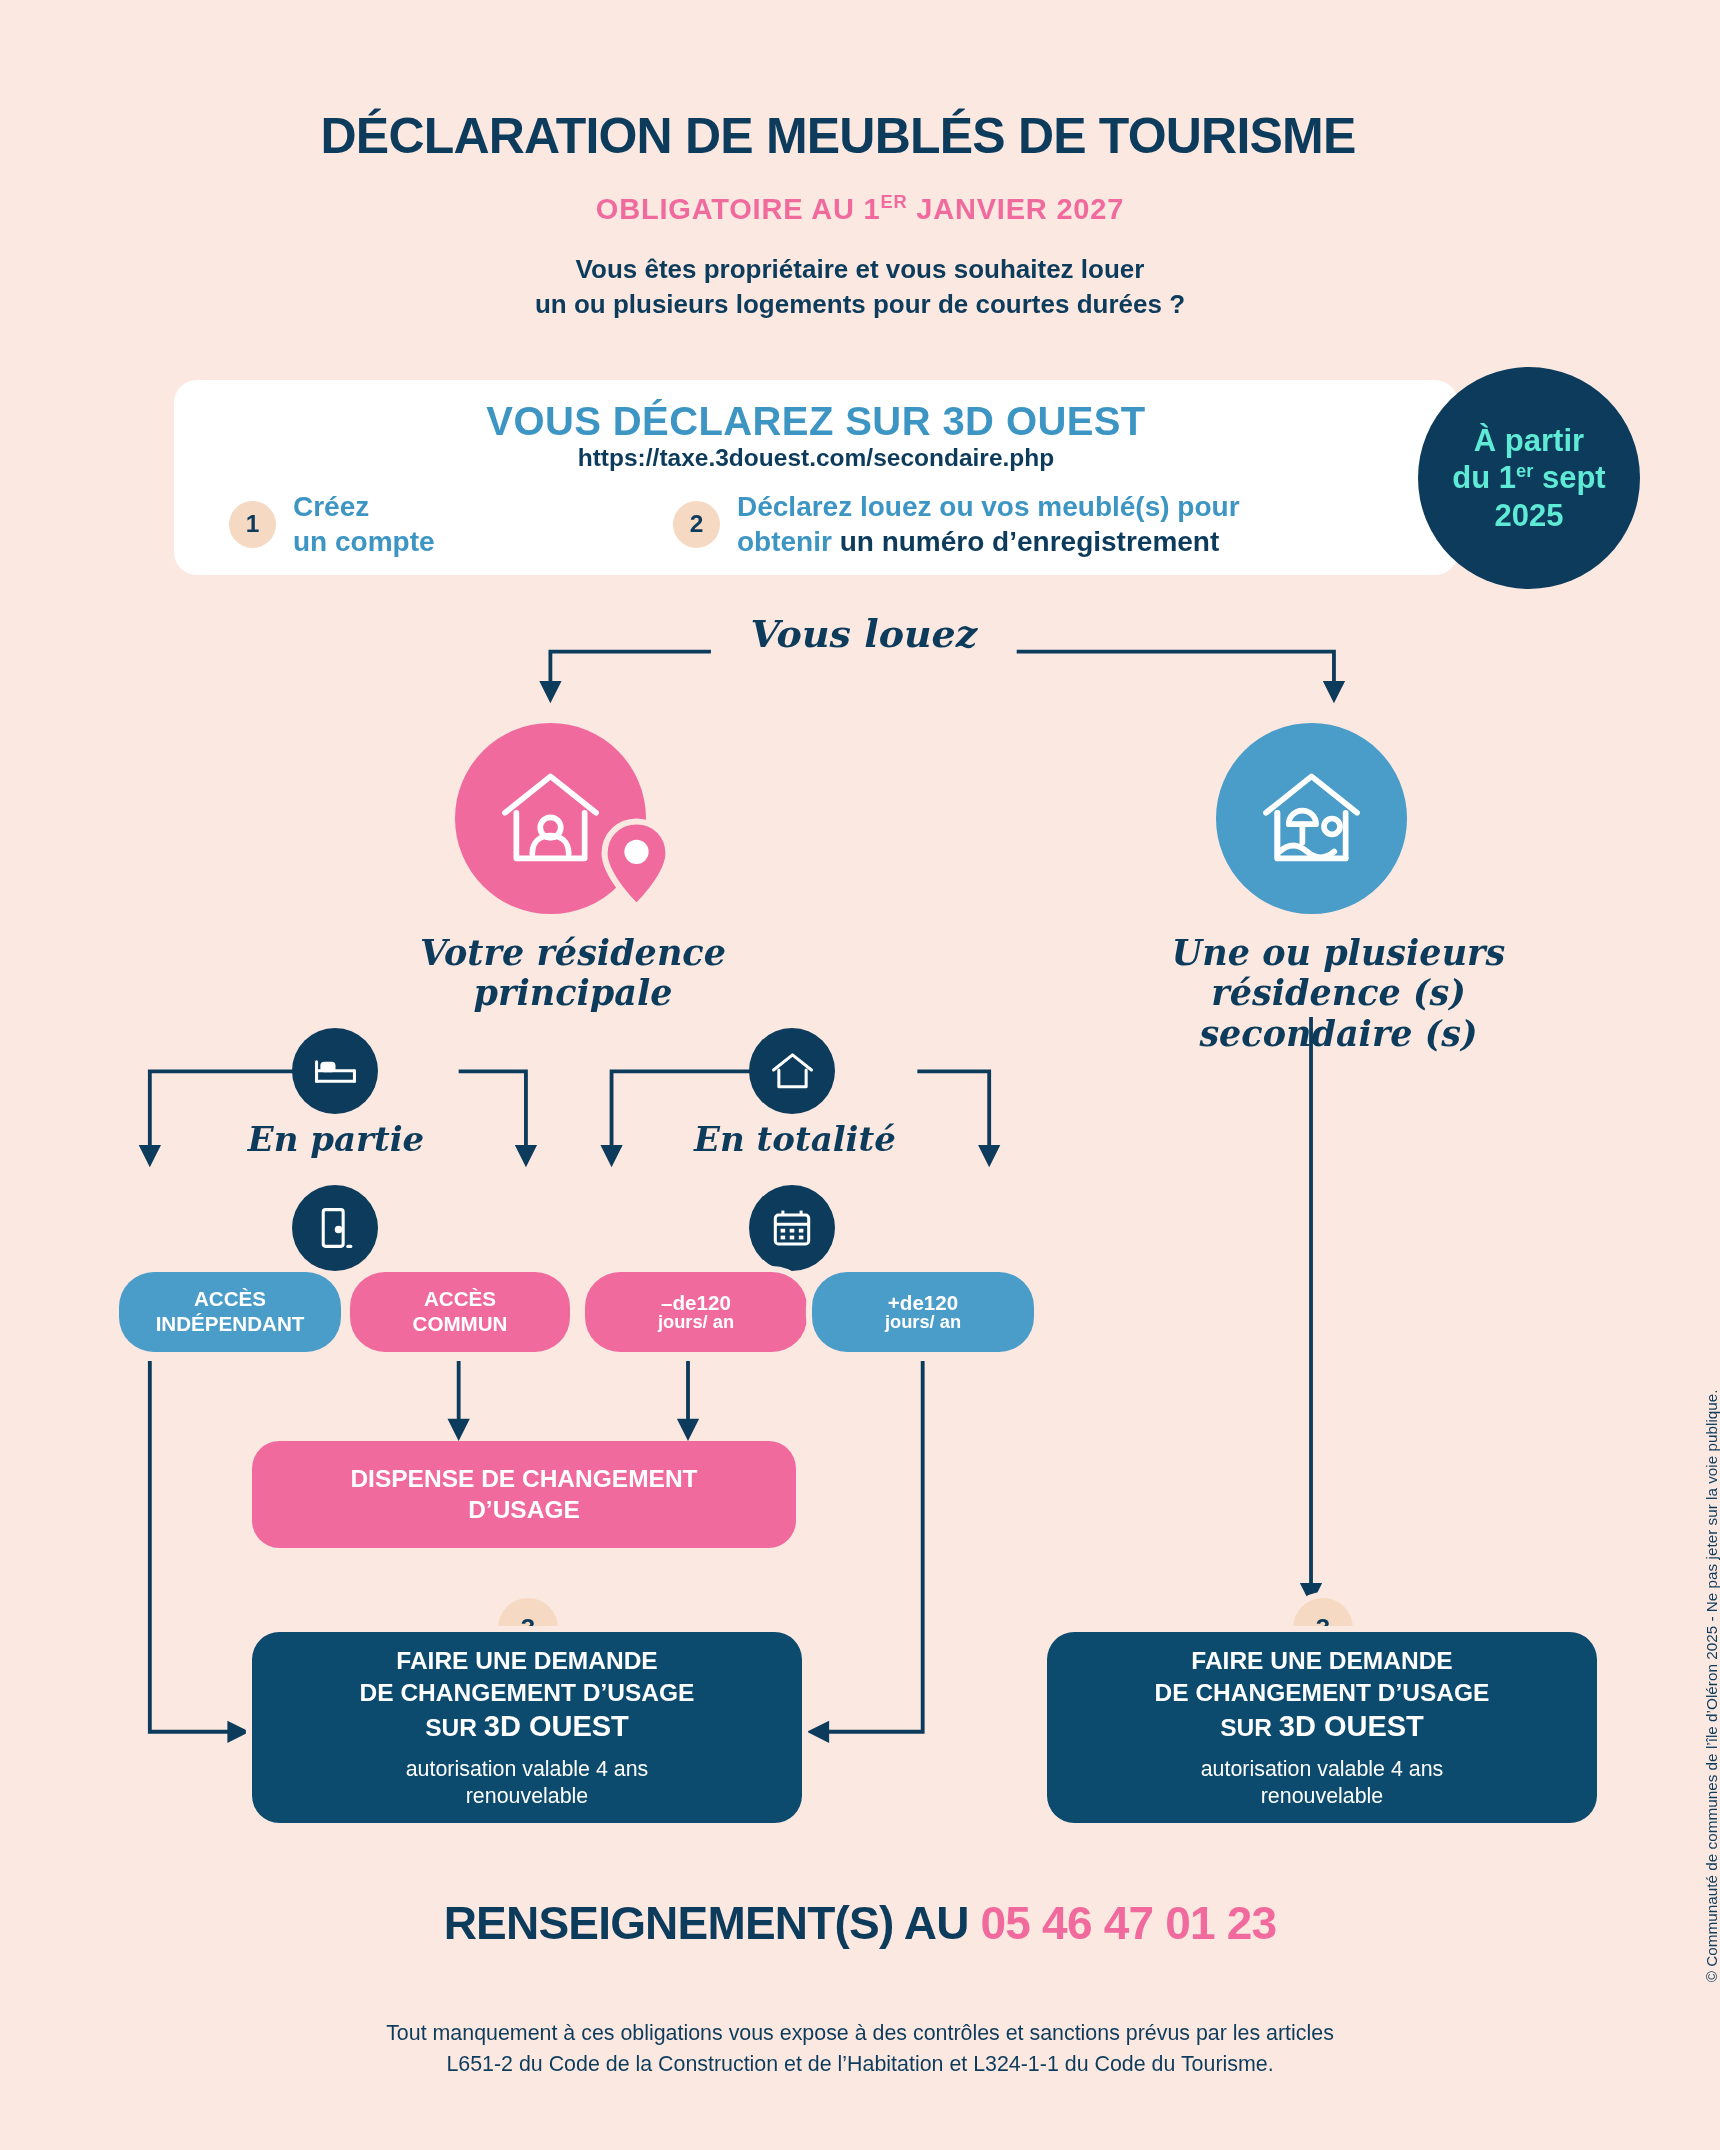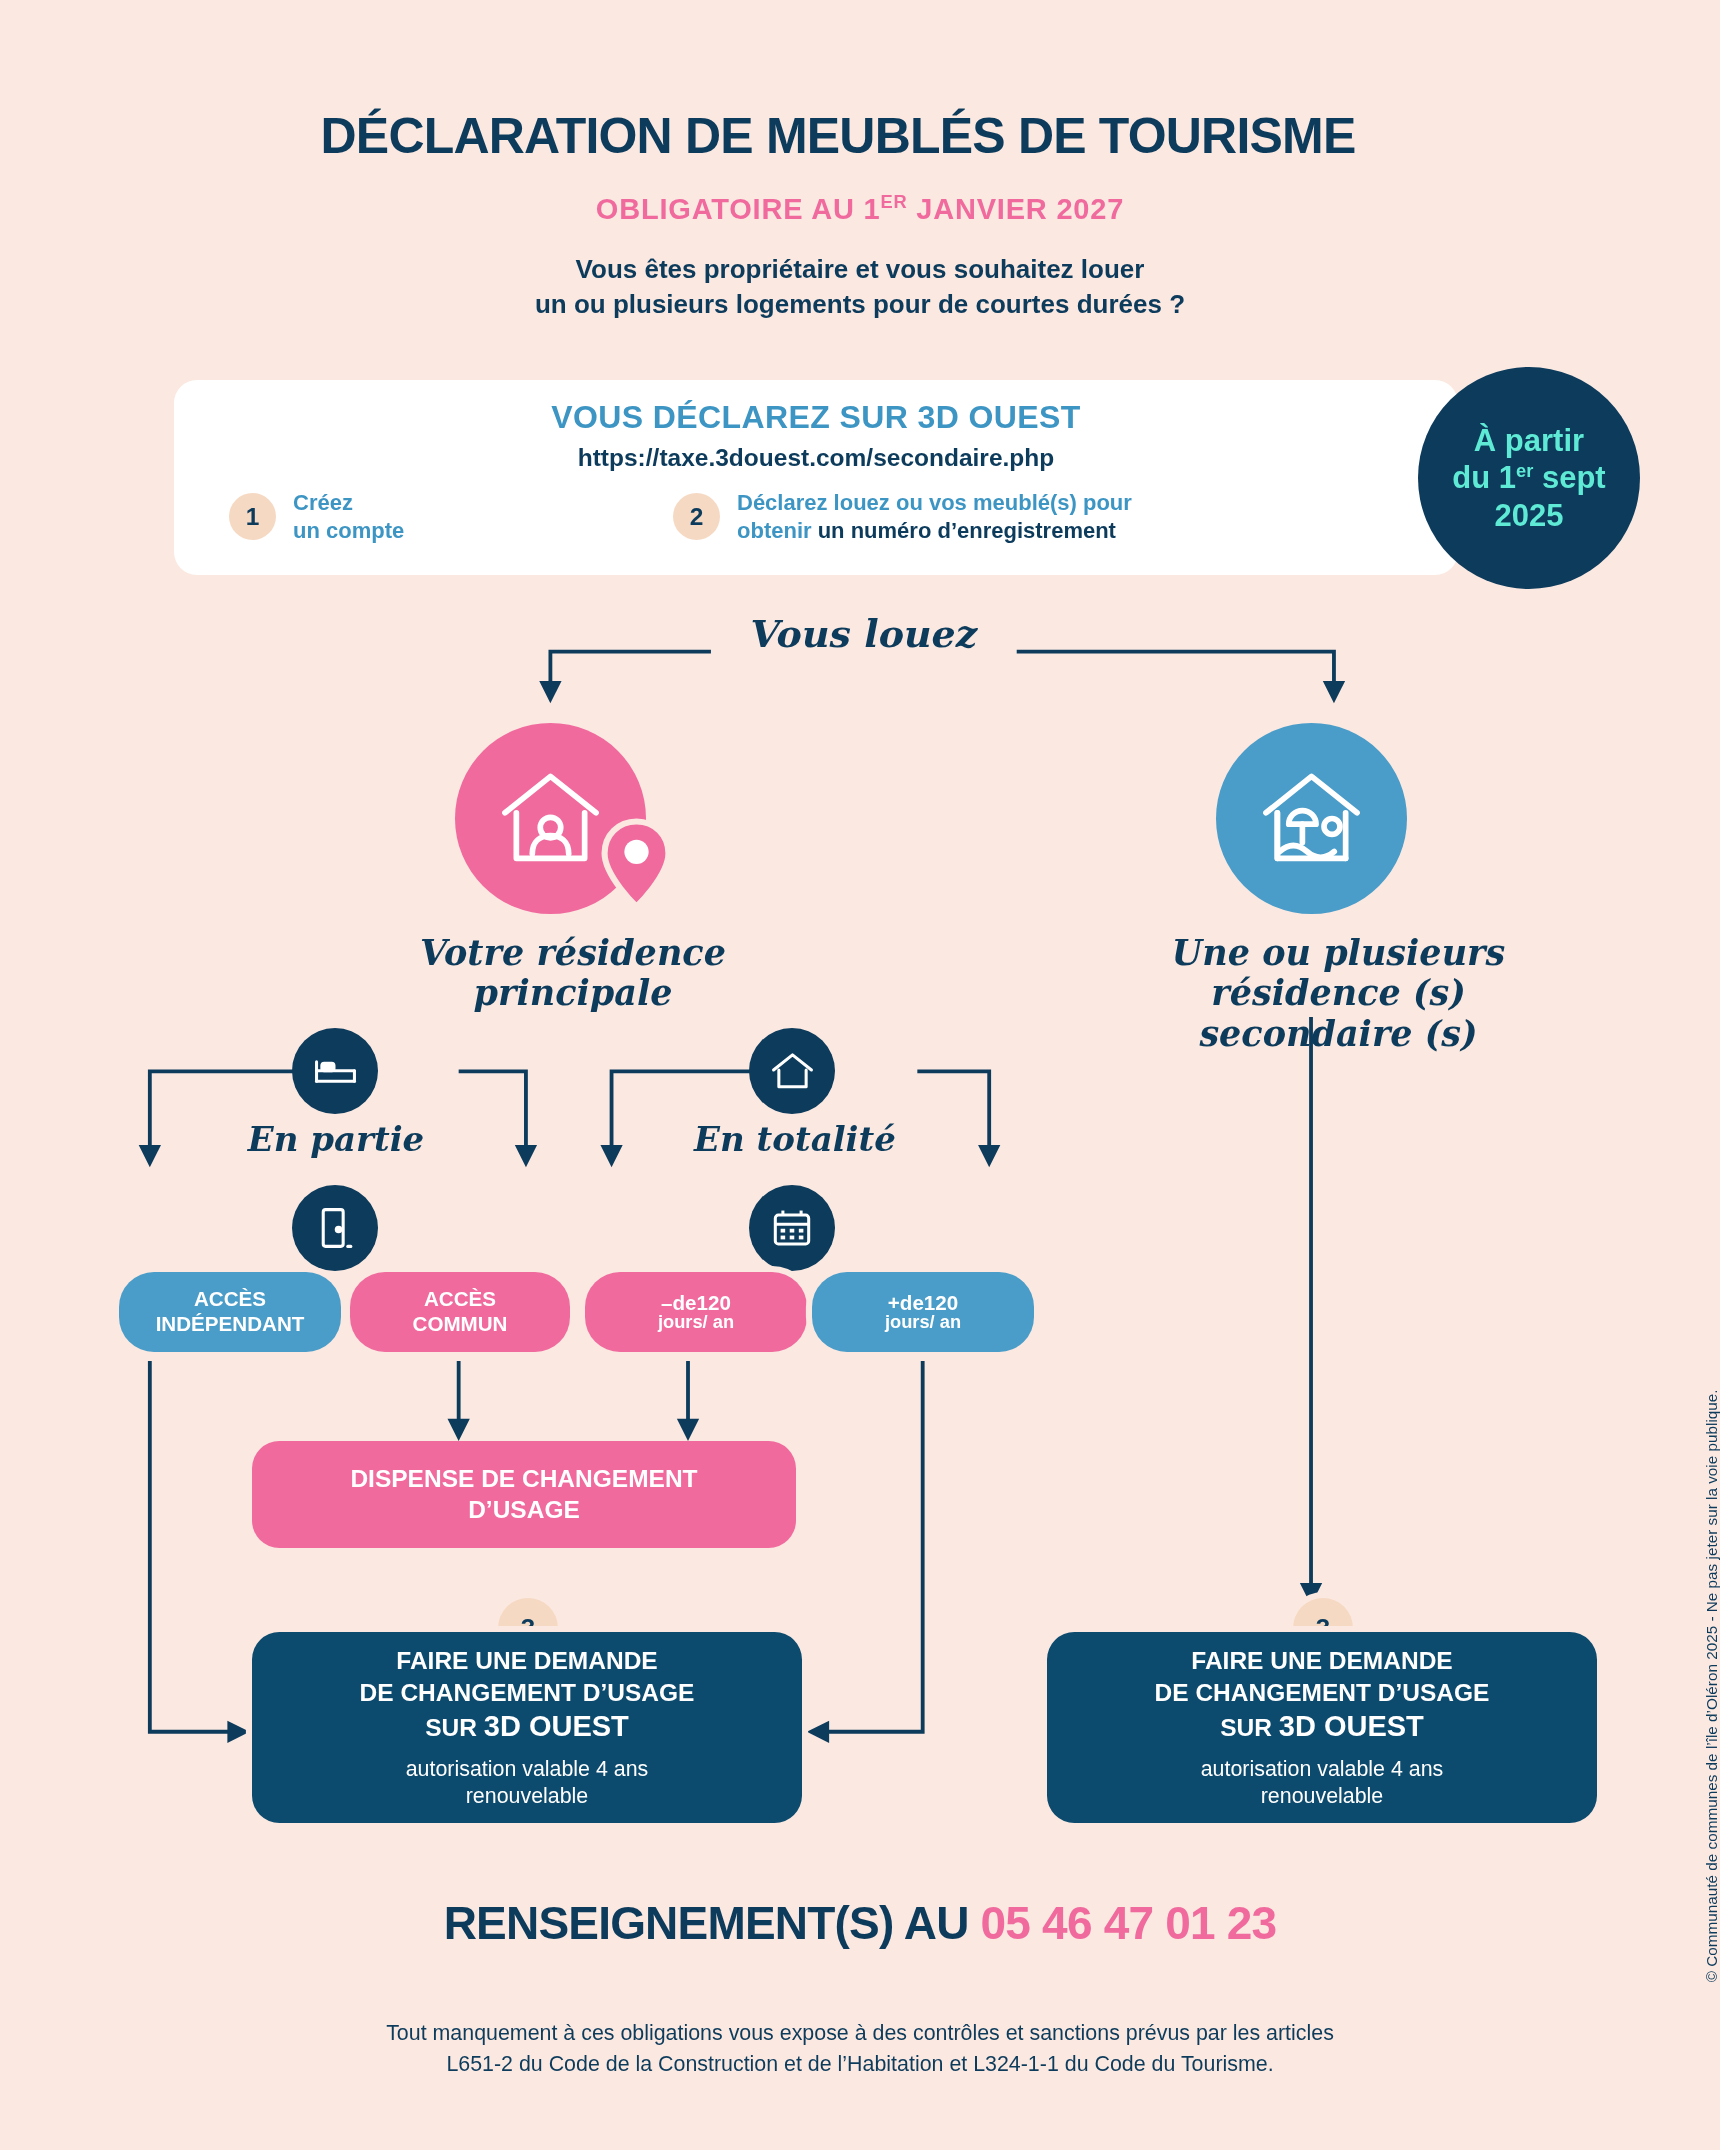--- a/index.html
+++ b/index.html
@@ -28,33 +28,33 @@
     font-size:26px;font-weight:bold;line-height:1.35;color:#0d3b5c;
   }
 
   
   .card{
     position:absolute;left:174px;top:380px;width:1284px;height:195px;
     background:#ffffff;border-radius:23px;
   }
   .card-title{
     position:absolute;top:19px;left:0;width:1284px;text-align:center;
-    font-size:32px;font-weight:bold;letter-spacing:0.4px;color:#3d95c4;
+    font-size:40px;font-weight:bold;letter-spacing:0.4px;color:#3d95c4;
   }
   .card-url{
     position:absolute;top:64px;left:0;width:1284px;text-align:center;
     font-size:24.5px;font-weight:bold;color:#0d3b5c;
   }
   .step{position:absolute;display:flex;align-items:center;}
   .step .num{
     width:47px;height:47px;border-radius:50%;background:#f6d9c3;
     color:#0d3b5c;font-size:24.5px;font-weight:bold;
     display:flex;align-items:center;justify-content:center;flex:none;
   }
-  .step .txt{margin-left:17px;font-size:22px;font-weight:bold;color:#3d95c4;line-height:1.25;}
+  .step .txt{margin-left:17px;font-size:28px;font-weight:bold;color:#3d95c4;line-height:1.25;}
   .step .txt b{color:#0d3b5c;}
   #step1{left:229px;top:489px;}
   #step2{left:673px;top:489px;}
   #step2 .txt{color:#3d95c4;}
 
   .badge{
     position:absolute;left:1418px;top:367px;width:222px;height:222px;border-radius:50%;
     background:#0d3b5c;color:#5eead4;display:flex;align-items:center;justify-content:center;
     text-align:center;font-size:31px;font-weight:bold;line-height:1.2;
   }

